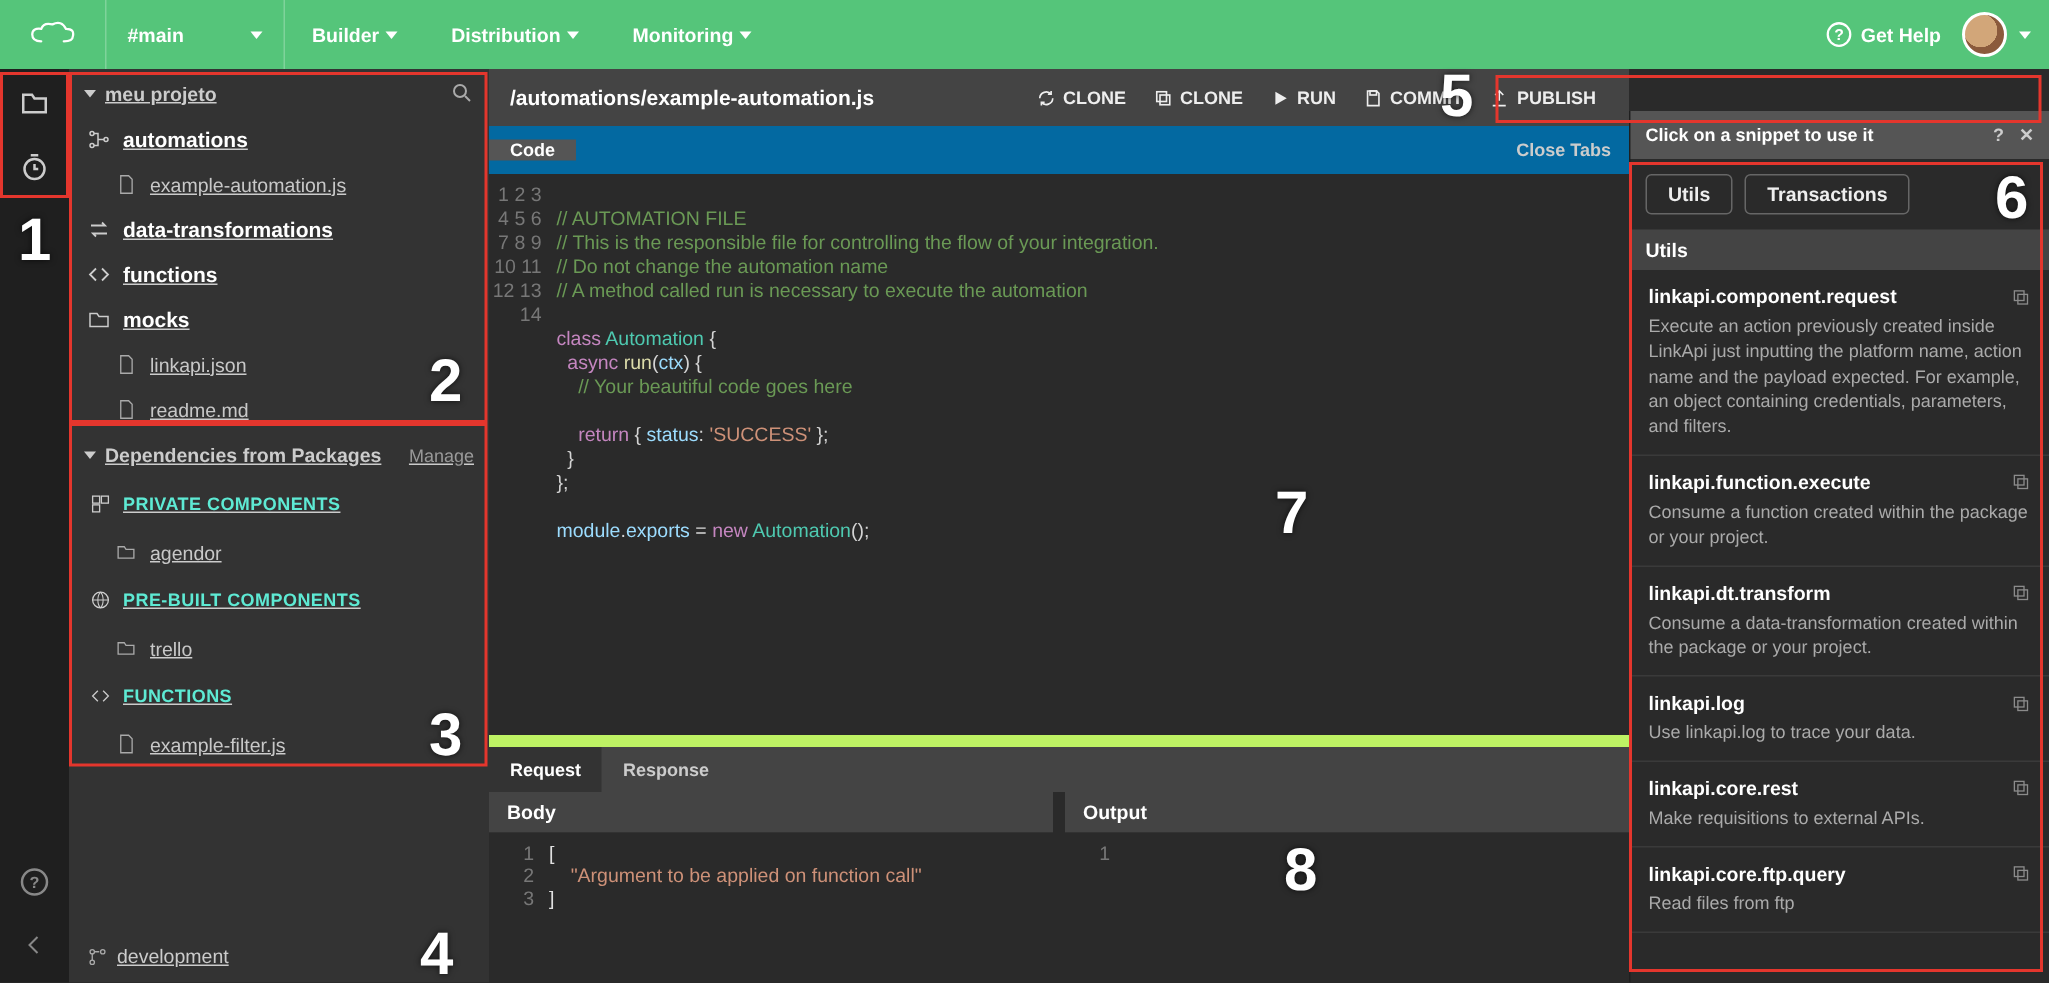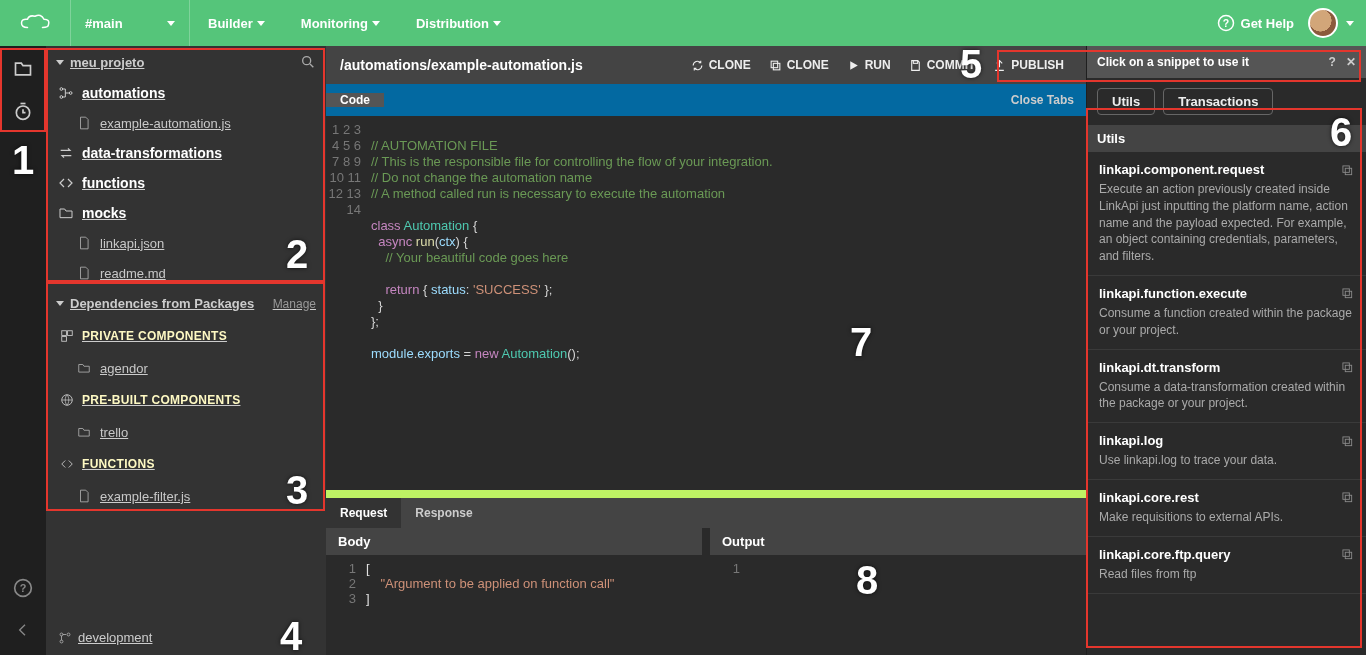--- a/index.html
+++ b/index.html
@@ -25,21 +25,21 @@
 
 .sidebar { width: 280px; background: #333333; display: flex; flex-direction: column; color: #ccc; text-decoration: underline; }
 .sb-section-head { display: flex; align-items: center; padding: 8px 10px; font-weight: 600; font-size: 13px; }
 .sb-section-head.proj { justify-content: space-between; }
 .tree-item { display: flex; align-items: center; gap: 8px; padding: 7px 12px; font-size: 14px; cursor: pointer; }
 .tree-item.lv1 { font-weight: 700; color: #fff; }
 .tree-item.lv2 { padding-left: 30px; font-size: 13px; color: #c8c8c8; font-weight: 400; }
 .tree-item .ic { width: 16px; height: 16px; display: inline-flex; align-items:center; justify-content:center; color: #c8c8c8; flex-shrink:0;}
 .deps-head { display: flex; align-items: center; justify-content: space-between; padding: 8px 10px; font-weight: 700; font-size: 13px; }
 .deps-head .manage { font-size: 12px; color: #999; font-weight: 400; cursor:pointer; }
-.deps-cat { display: flex; align-items: center; gap: 8px; padding: 10px 14px; font-weight: 700; font-size: 12px; color: #fef9c3; letter-spacing: .3px; }
+.deps-cat { display: flex; align-items: center; gap: 8px; padding: 10px 14px; font-weight: 700; font-size: 12px; color: #5eead4; letter-spacing: .3px; }
 .sb-footer { margin-top: auto; padding: 10px 12px; background:#333; font-size: 13px; color:#ccc; display:flex;align-items:center;gap:6px;}
 
 .editor-area { flex: 1; display: flex; flex-direction: column; background: #2a2a2a; min-width: 0; border-radius: 10px; }
 .path-bar { height: 38px; background: #444; display: flex; align-items: center; padding: 0 14px; font-weight: 700; color: #fff; font-size: 14px; justify-content:space-between;}
 .actions { display: flex; gap: 2px; }
 .action-btn { display: flex; align-items: center; gap: 5px; padding: 4px 8px; font-size: 12px; font-weight: 700; color: #eee; cursor: pointer; border-radius:3px;}
 .action-btn svg { width:13px; height:13px; }
 
 .tabs-row { height: 32px; background: #0369a1; display: flex; align-items: center; }
 .code-tab { padding: 0 14px; display: flex; align-items: center; background: #555; color: #fff; font-weight:600; font-size:12px;}
@@ -61,21 +61,21 @@
 .bp-tab { padding:0 14px; height:100%; display:flex; align-items:center; cursor:pointer; color:#ccc;}
 .bp-tab.active { background:#333; color:#fff; }
 .bp-body { flex:1; display:flex; }
 .bp-half { flex:1; display:flex; flex-direction:column; border-right:8px solid #2a2a2a;}
 .bp-half:last-child { border-right:none; }
 .bp-label { padding:6px 12px; font-weight:700; font-size:13px; background:#444; color:#fff;}
 .bp-code { flex:1; display:flex; font-family:"Consolas","Menlo",monospace; font-size:13px; background:#2a2a2a;}
 .bp-code .g { width:40px; text-align:right; padding:6px 10px 0 0; color:#777;}
 .bp-code .c { padding:6px 0; white-space:pre; }
 
-.rightpanel { width: 280px; background: #2a2a2a; display: flex; flex-direction: column; border-left:1px solid #1f1f1f;}
+.rightpanel { width: 280px; background: #2a2a2a; display: flex; flex-direction: column; border-left:1px solid #1f1f1f;margin-top:28px;}
 .rp-head { height: 32px; background: #555; display:flex; align-items:center; justify-content:space-between; padding:0 10px; font-size:12px; font-weight:700; color:#fff;}
 .rp-head .rp-actions { display:flex; gap:10px; color:#ccc;}
 .rp-tabs { display:flex; gap:8px; padding:10px;}
 .rp-tab { padding:5px 14px; border:1px solid #666; border-radius:4px; font-size:13px; font-weight:600; color:#eee; cursor:pointer;}
 .rp-section-label { background:#444; padding:6px 10px; font-weight:700; font-size:13px; color:#fff;}
 .rp-list { flex:1; overflow:auto; }
 .snippet { padding:10px 12px; border-bottom:1px solid #3a3a3a; cursor:pointer;}
 .snippet .sn-title { font-weight:700; font-size:13px; color:#fff; display:flex; justify-content:space-between; align-items:center;}
 .snippet .sn-desc { font-size:12px; color:#aaa; margin-top:4px; line-height:1.4;}
 .copy-ic { width:14px; height:14px; opacity:.6;}
@@ -99,25 +99,25 @@
   <div class="branch-box">
     <span>#main</span>
     <span class="chev"></span>
   </div>
   <div class="topmenu">
     <div class="topmenu-item">
         <span>Builder</span>
         <span class="chev"></span>
       </div>
     <div class="topmenu-item">
+        <span>Distribution</span>
+        <span class="chev"></span>
+      </div>
+    <div class="topmenu-item">
         <span>Monitoring</span>
-        <span class="chev"></span>
-      </div>
-    <div class="topmenu-item">
-        <span>Distribution</span>
         <span class="chev"></span>
       </div>
   </div>
   <div class="spacer"></div>
   <div class="gethelp">
     <svg width="18" height="18" viewBox="0 0 24 24">
         <circle cx="12" cy="12" r="10" fill="none" stroke="#fff" stroke-width="2"></circle>
         <text x="12" y="17" text-anchor="middle" fill="#fff" font-size="14" font-weight="700">?</text>
       </svg>
     <span>Get Help</span>

